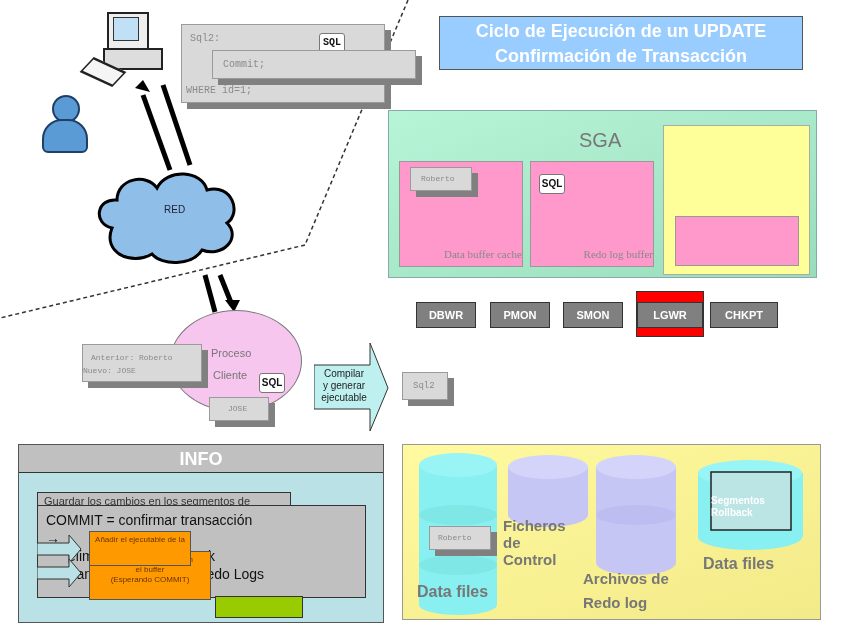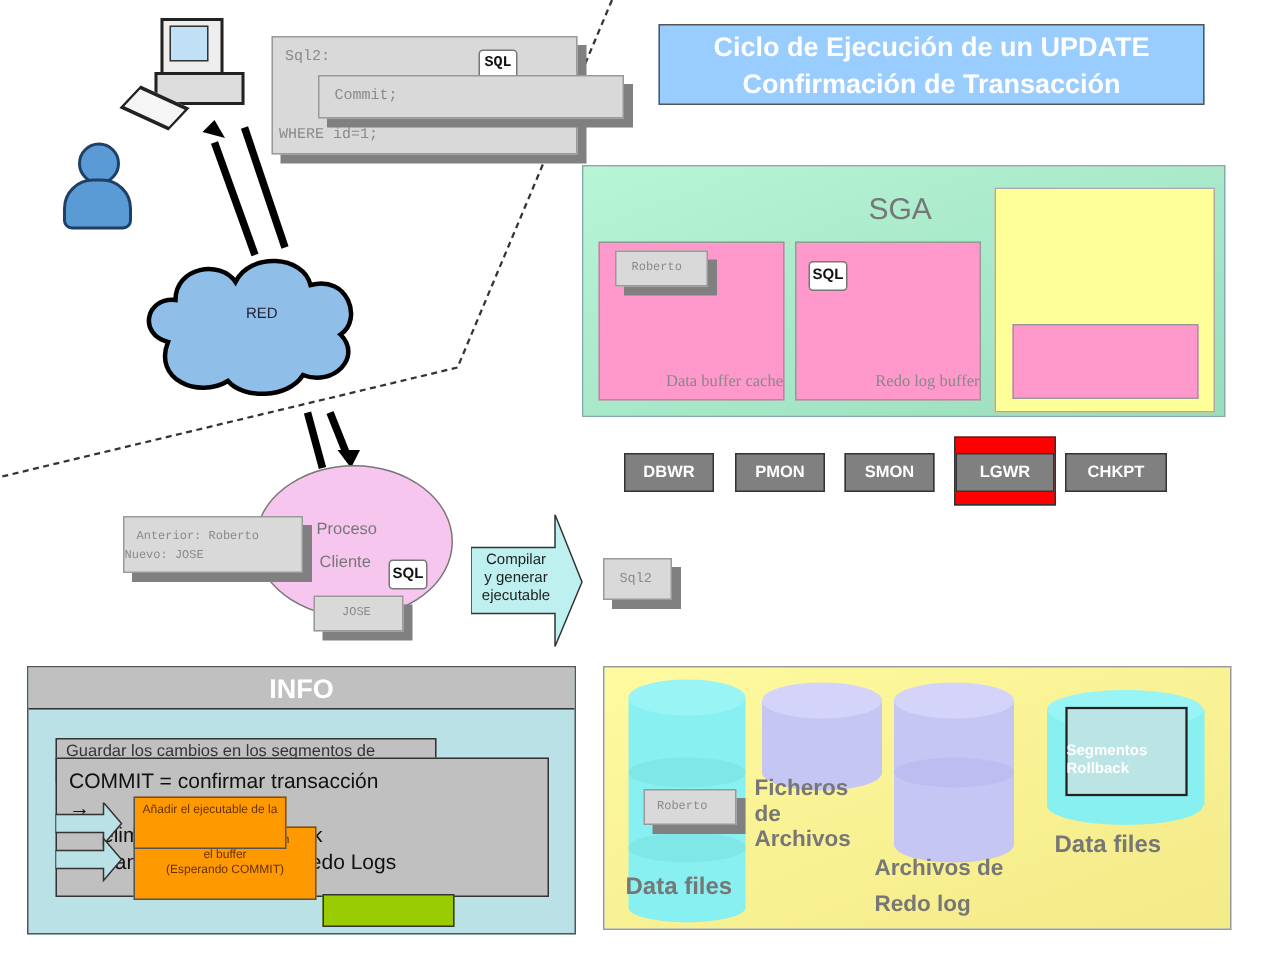--- a/index.html
+++ b/index.html
@@ -170,21 +170,21 @@
     <ellipse cx="347" cy="92" rx="52" ry="13" fill="#88f0f0"></ellipse>
     <rect x="308" y="27" width="80" height="58" fill="#bbe4e4" stroke="#222" stroke-width="1.5"></rect>
   </svg>
   <div class="card mono" style="left:26px;top:81px;width:60px;height:22px;font-size:8px;">
     <span style="left:8px;top:6px;">Roberto</span>
   </div>
   <div class="cyl-label" style="left:14px;top:138px;width:84px;font-size:16px;">Data files</div>
   <div class="cyl-label" style="left:100px;top:72px;width:90px;font-size:15px;line-height:17px;">
     <div>Ficheros</div>
     <div>de</div>
-    <div>Archivos</div>
+    <div>Control</div>
   </div>
   <div class="cyl-label" style="left:180px;top:122px;width:110px;font-size:15px;line-height:24px;">
     <div>Archivos de</div>
     <div>Redo log</div>
   </div>
   <div class="cyl-label" style="left:308px;top:50px;width:80px;font-size:10px;color:#fff;line-height:12px;">
     <div>Segmentos</div>
     <div>Rollback</div>
   </div>
   <div class="cyl-label" style="left:300px;top:110px;width:95px;font-size:16px;">Data files</div>

